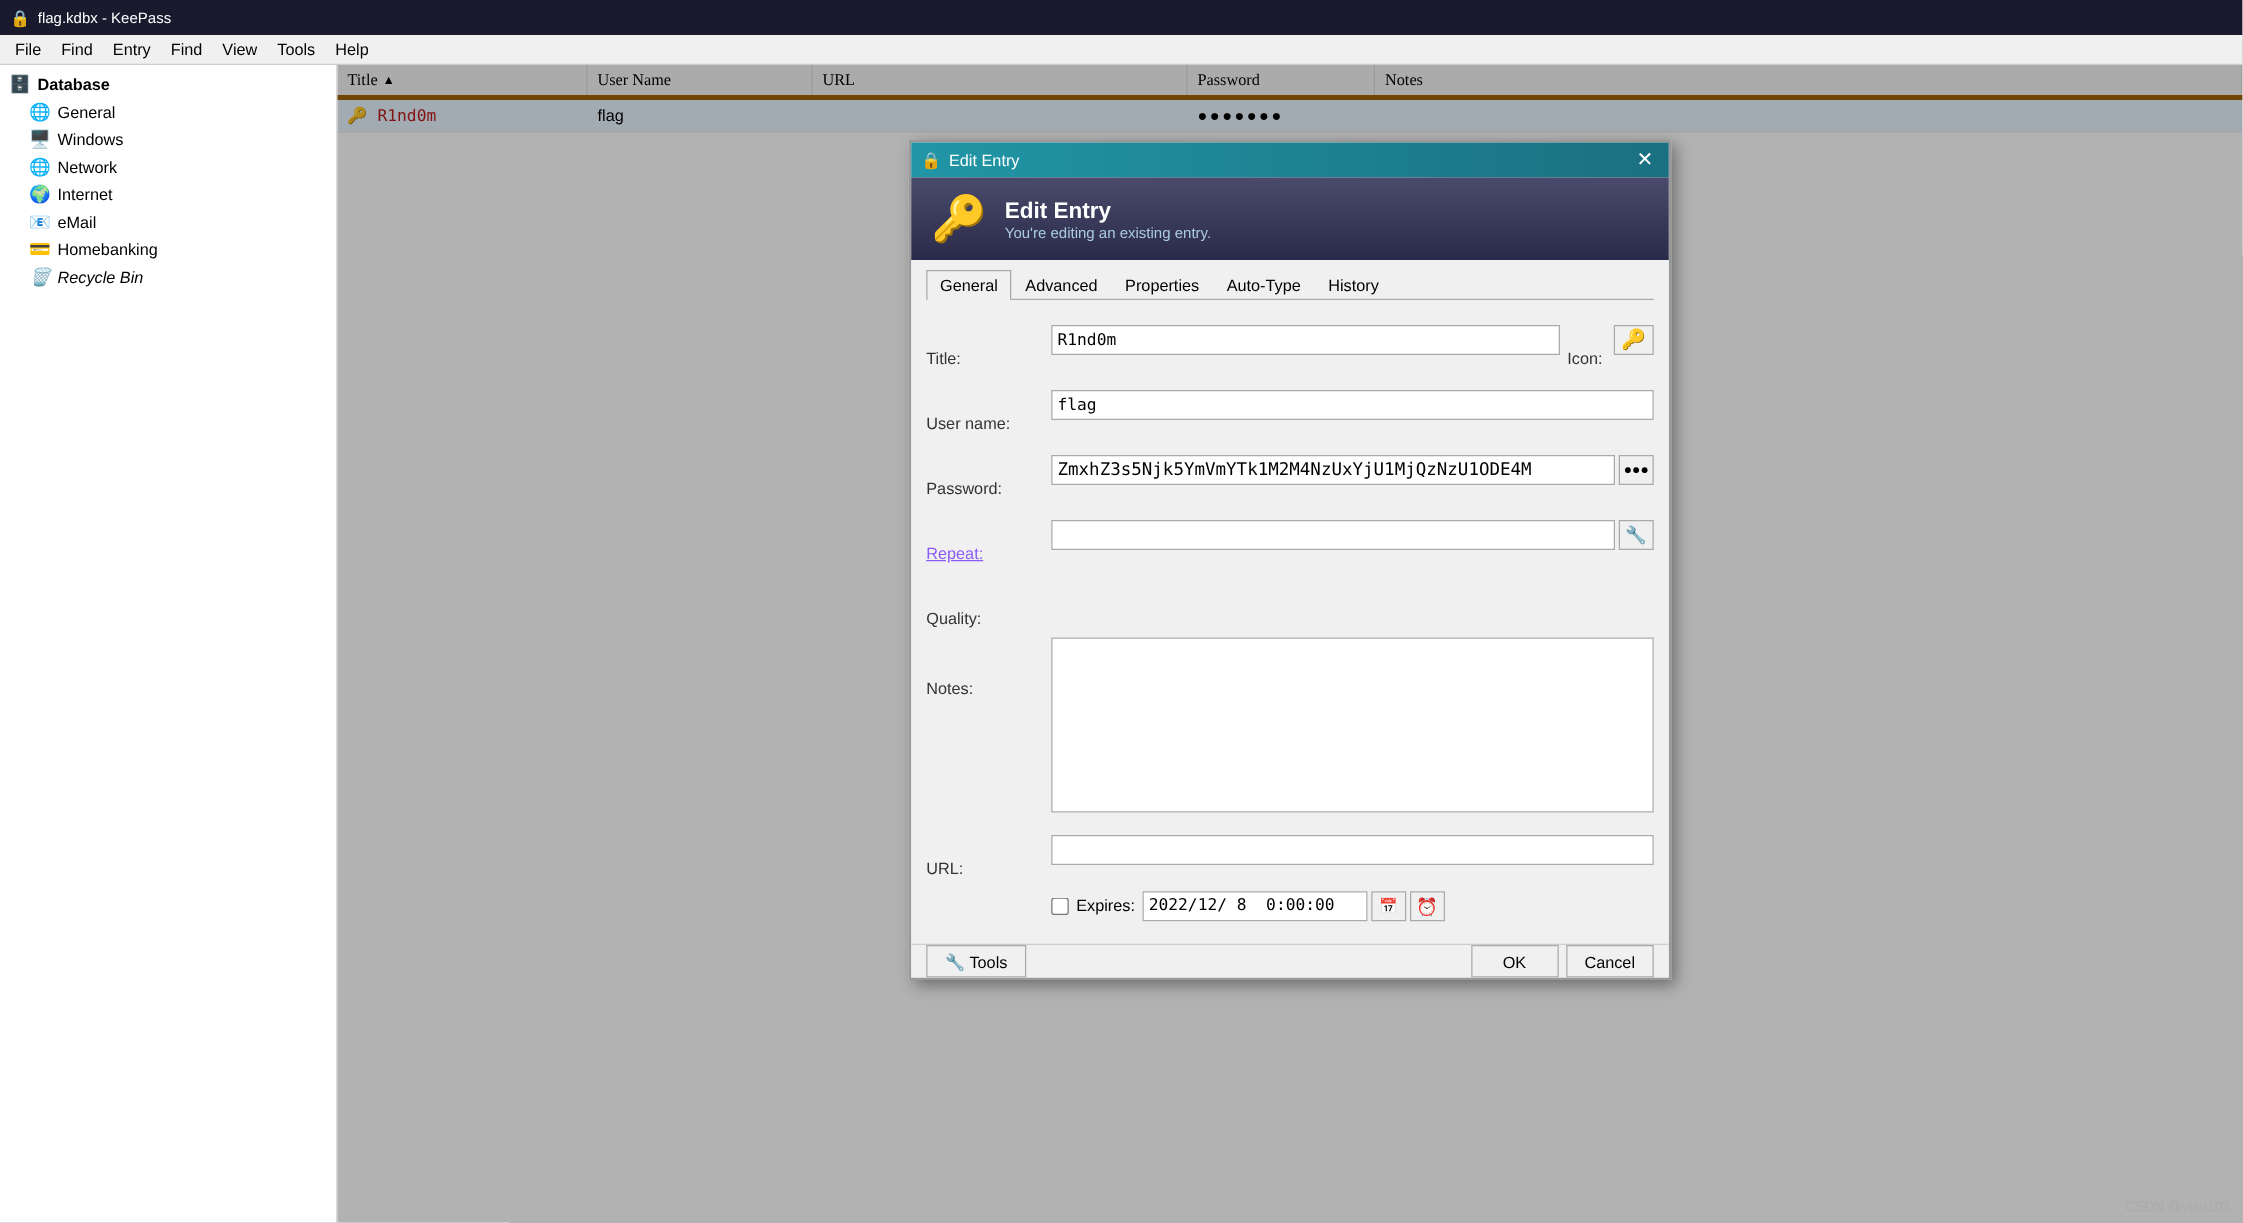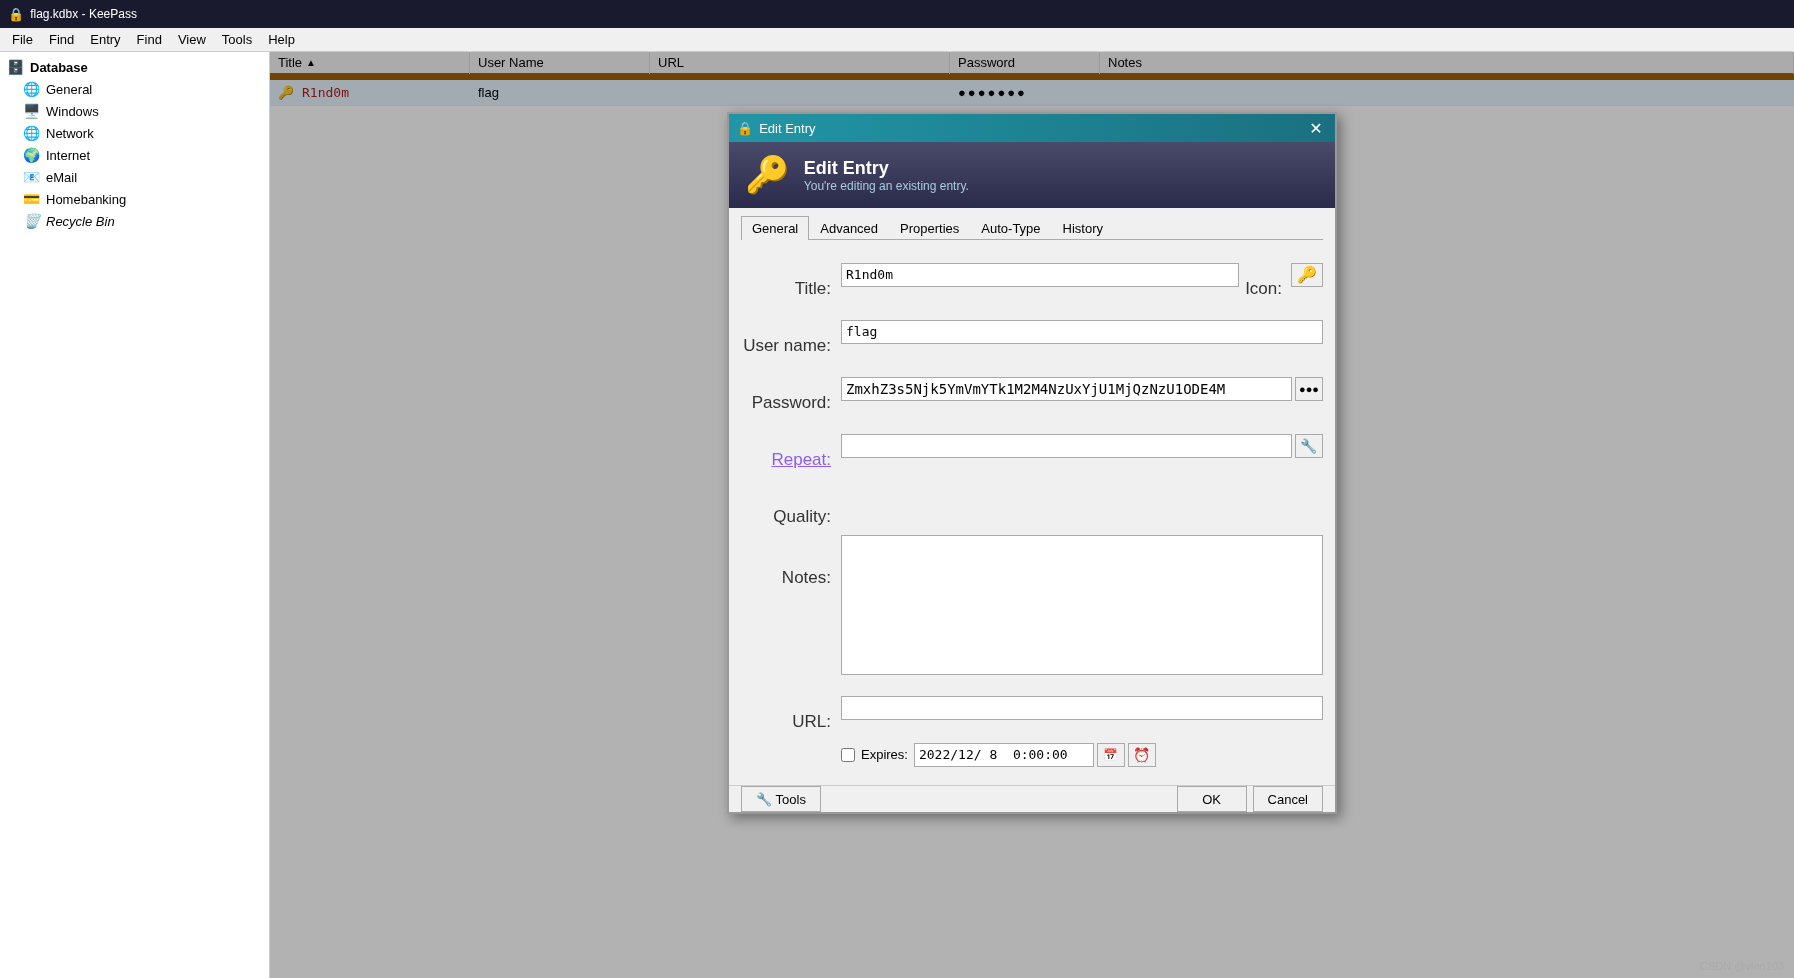--- a/index.html
+++ b/index.html
@@ -79,24 +79,25 @@
     
     .content-area {
       flex: 1;
       background: white;
       position: relative;
     }
 
     
     .table-header {
       display: flex;
-      border-bottom: 7px solid #a16207;
+      border-bottom: 4px solid #a16207;
       background: #f5f5f5;
       height: 28px;
       align-items: center;
+      font-family: Liberation Serif, serif;
     }
     .table-col {
       padding: 4px 8px;
       font-size: 13px;
       border-right: 1px solid #ddd;
       display: flex;
       align-items: center;
     }
     .col-title { width: 200px; }
     .col-username { width: 180px; }
@@ -222,23 +223,23 @@
     }
 
     
     .form-row {
       display: flex;
       align-items: center;
       margin-bottom: 8px;
     }
     .form-label {
       width: 100px;
-      font-size: 17px;
+      font-size: 13px;
       color: #333;
-      text-align: right;
+      text-align: left;
       padding-right: 10px;
       margin-top: 29px;
     }
     .form-label.muted {
       color: #8b5cf6;
       text-decoration: underline;
     }
     .form-input {
       flex: 1;
       height: 24px;

